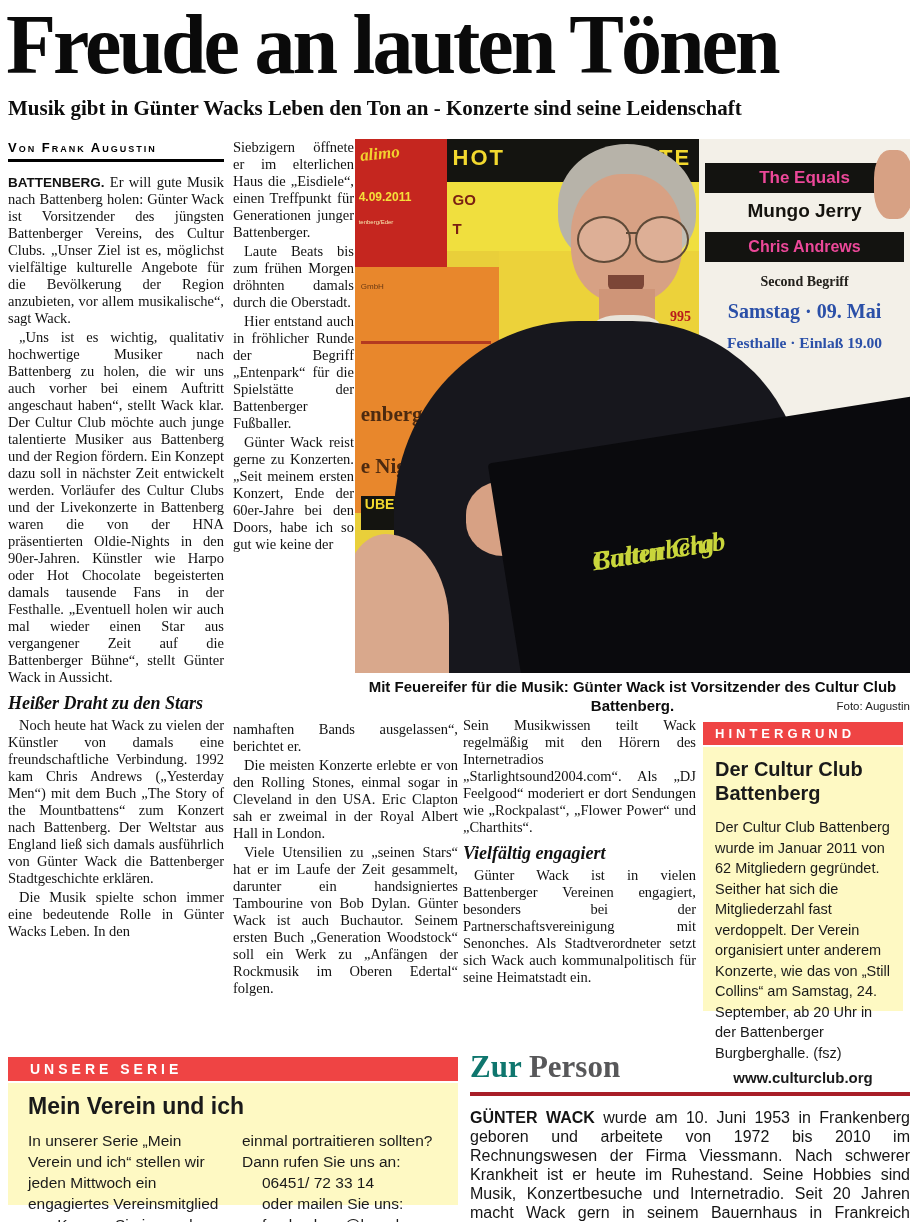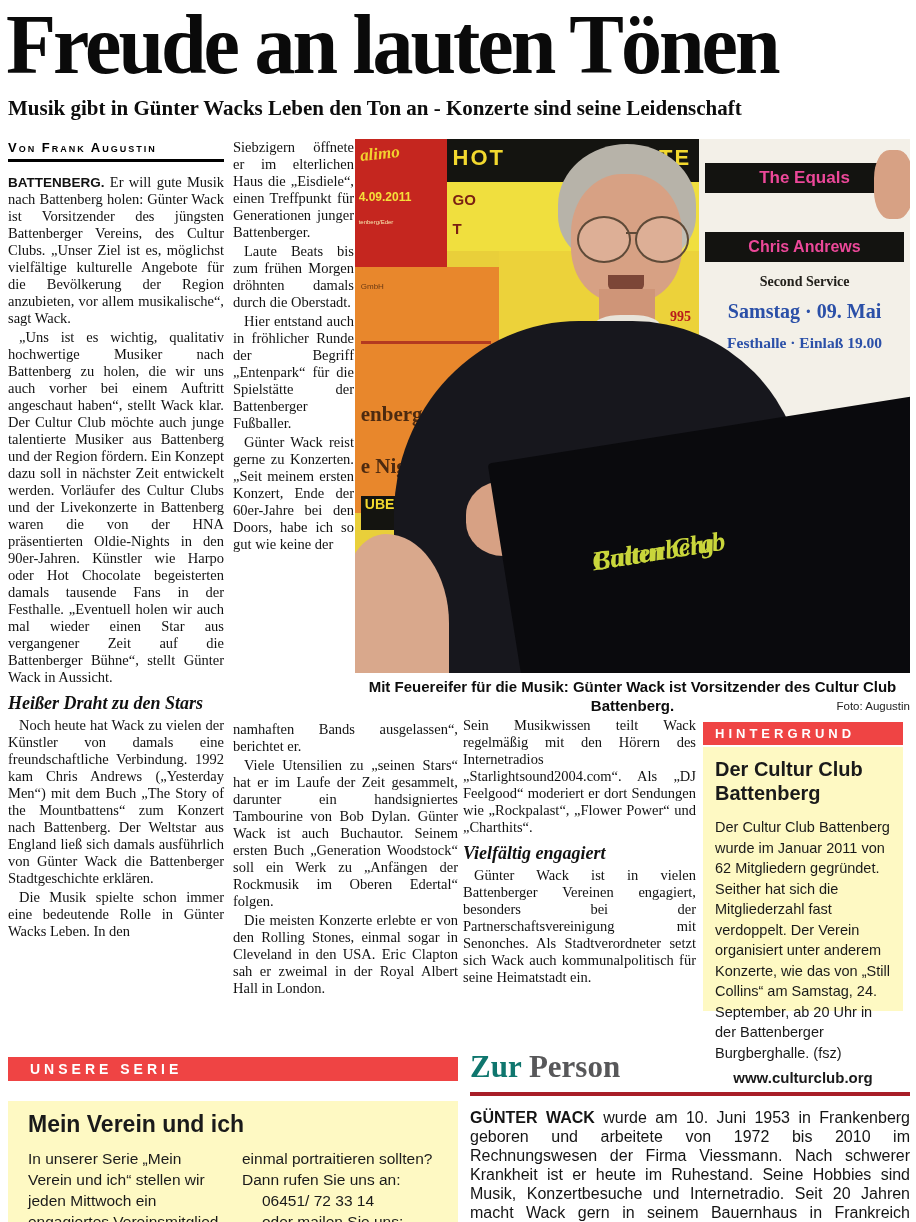--- a/index.html
+++ b/index.html
@@ -90,21 +90,21 @@
   .creambox{background:#fef9c3;font-family:Liberation Sans, sans-serif;color:#1a1a1a;}
   .hintergrund{position:absolute;left:703px;top:722px;width:200px;}
   .hintergrund .boxbar{height:23px;font-size:13px;padding-left:12px;}
   .hintergrund .creambox{margin-top:2px;padding:10px 12px 12px 12px;height:264px;box-sizing:border-box;}
   .hintergrund h4{margin:0 0 12px 0;font-size:20px;line-height:24px;}
   .hintergrund .body{font-size:14.5px;line-height:20.5px;}
   .hintergrund .weblink{display:block;margin-top:6px;text-align:center;font-weight:700;font-size:15px;color:#1a1a1a;text-decoration:none;}
 
   .serie{position:absolute;left:8px;top:1057px;width:450px;}
   .serie .boxbar{height:24px;font-size:14px;padding-left:22px;}
-  .serie .creambox{margin-top:20px;padding:10px 20px 14px 20px;height:122px;box-sizing:border-box;}
+  .serie .creambox{margin-top:2px;padding:10px 20px 14px 20px;height:122px;box-sizing:border-box;}
   .serie h4{margin:0 0 10px 0;font-size:23px;}
   .serie .cols{display:flex;gap:18px;font-size:15.5px;line-height:21px;}
   .serie .cols>div{width:50%;}
   .serie .indent{padding-left:20px;}
   .serie a{color:#1a1a1a;text-decoration:none;}
 
   .person{position:absolute;left:470px;top:1050px;width:440px;font-family:"Liberation Sans", sans-serif;}
   .person h2{margin:0;font-family:"Liberation Serif", serif;font-weight:700;font-size:31px;line-height:34px;}
   .person .zur{color:#0f766e;}
   .person .word2{color:#58585a;}
@@ -155,22 +155,23 @@
       <span class="bg1">enberger</span>
       <span class="bg2">e Night</span>
       <div class="bar-black" style="left:4%;top:93%;width:70%;height:14%;font-size:14px;padding-left:4px;">UBE</div>
     </div>
     <div class="p-yellow-mid">
       <span class="f995">995</span>
       <span class="fberg">BERG</span>
     </div>
     <div class="p-white">
       <div class="band bn1">The Equals</div>
+      <div class="mungo">Mungo Jerry</div>
       <div class="band bn3">Chris Andrews</div>
-      <div class="second">Second Service</div>
+      <div class="second">Second Begriff</div>
       <div class="blue1">Samstag · 09. Mai</div>
       <div class="blue2">Festhalle · Einlaß 19.00</div>
     </div>
     <div class="p-red-br">
       <span class="l1">Einrichtungshaus</span>
       <span class="l2">Dachar &amp; Eckel GmbH</span>
       <span class="l3">5. Battenbe</span>
     </div>
     <div class="p-oli">
         <span>OLI</span>
@@ -195,22 +196,22 @@
     </div>
   </div>
 
   <div class="caption">
     <span>Mit Feuereifer für die Musik: Günter Wack ist Vorsitzender des Cultur Club Battenberg.</span>
     <span class="credit">Foto: Augustin</span>
   </div>
 
   <div class="col2b art">
     <p>namhaften Bands ausgelassen“, berichtet er.</p>
+    <p class="ind">Die meisten Konzerte erlebte er von den Rolling Stones, einmal sogar in Cleveland in den USA. Eric Clapton sah er zweimal in der Royal Albert Hall in London.</p>
     <p class="ind">Viele Utensilien zu „seinen Stars“ hat er im Laufe der Zeit gesammelt, darunter ein handsigniertes Tambourine von Bob Dylan. Günter Wack ist auch Buchautor. Seinem ersten Buch „Generation Woodstock“ soll ein Werk zu „Anfängen der Rockmusik im Oberen Edertal“ folgen.</p>
-    <p class="ind">Die meisten Konzerte erlebte er von den Rolling Stones, einmal sogar in Cleveland in den USA. Eric Clapton sah er zweimal in der Royal Albert Hall in London.</p>
   </div>
 
   <div class="col3 art">
     <p>Sein Musikwissen teilt Wack regelmäßig mit den Hörern des Internetradios „Starlightsound2004.com“. Als „DJ Feelgood“ moderiert er dort Sendungen wie „Rockpalast“, „Flower Power“ und „Charthits“.</p>
     <div class="subhead">Vielfältig engagiert</div>
     <p class="ind">Günter Wack ist in vielen Battenberger Vereinen engagiert, besonders bei der Partnerschaftsvereinigung mit Senonches. Als Stadtverordneter setzt sich Wack auch kommunalpolitisch für seine Heimatstadt ein.</p>
   </div>
 
   <div class="hintergrund">
     <div class="boxbar">HINTERGRUND</div>

